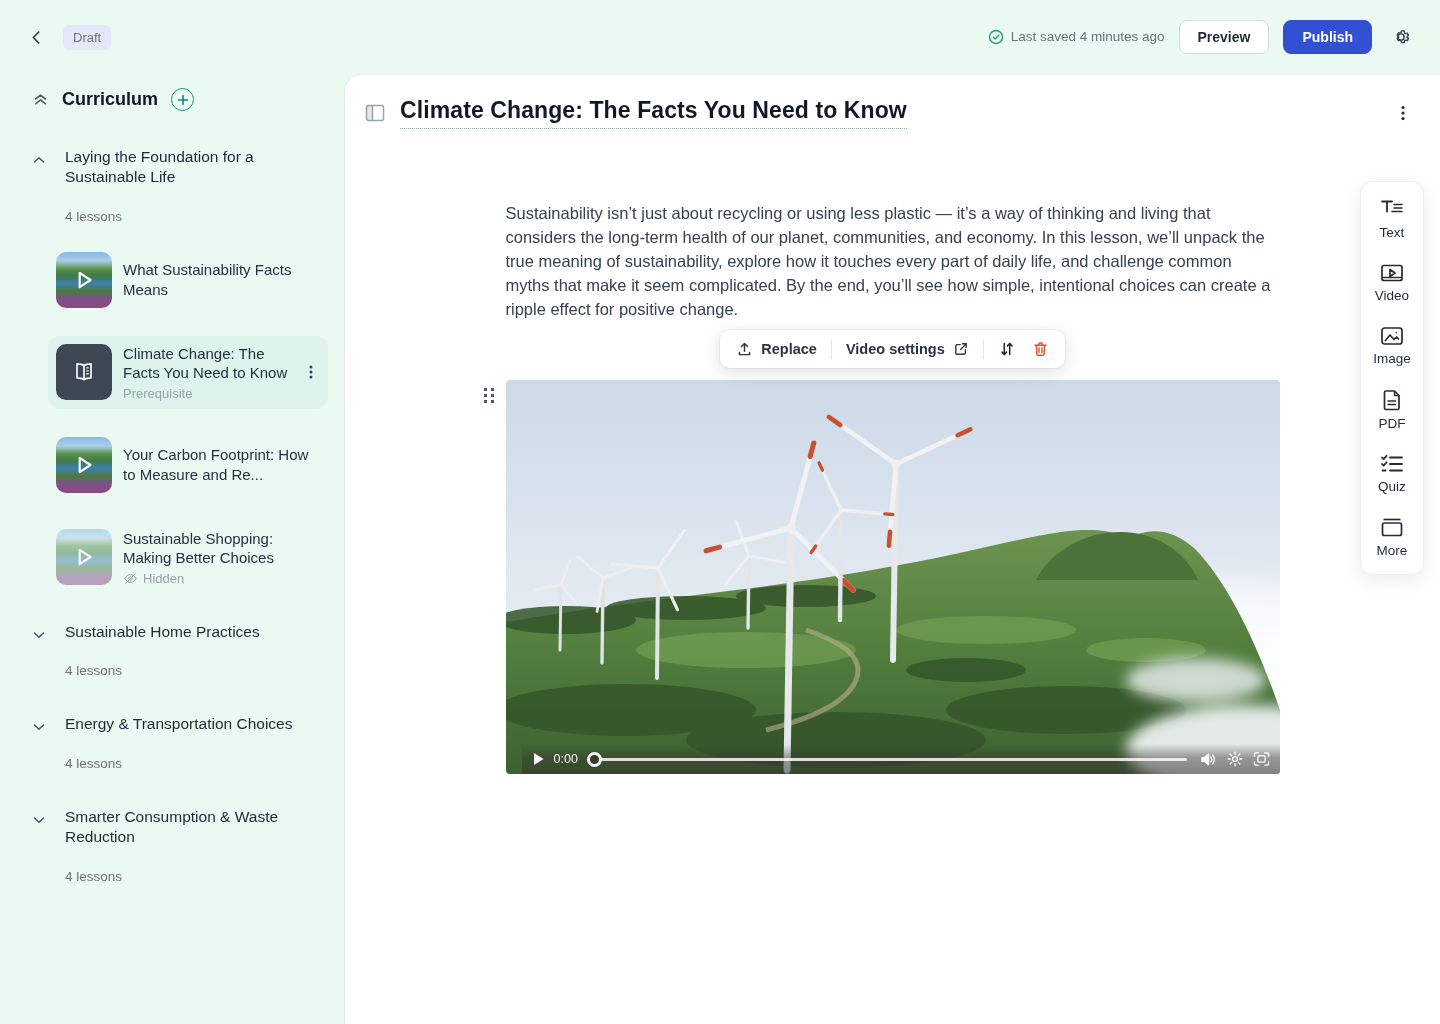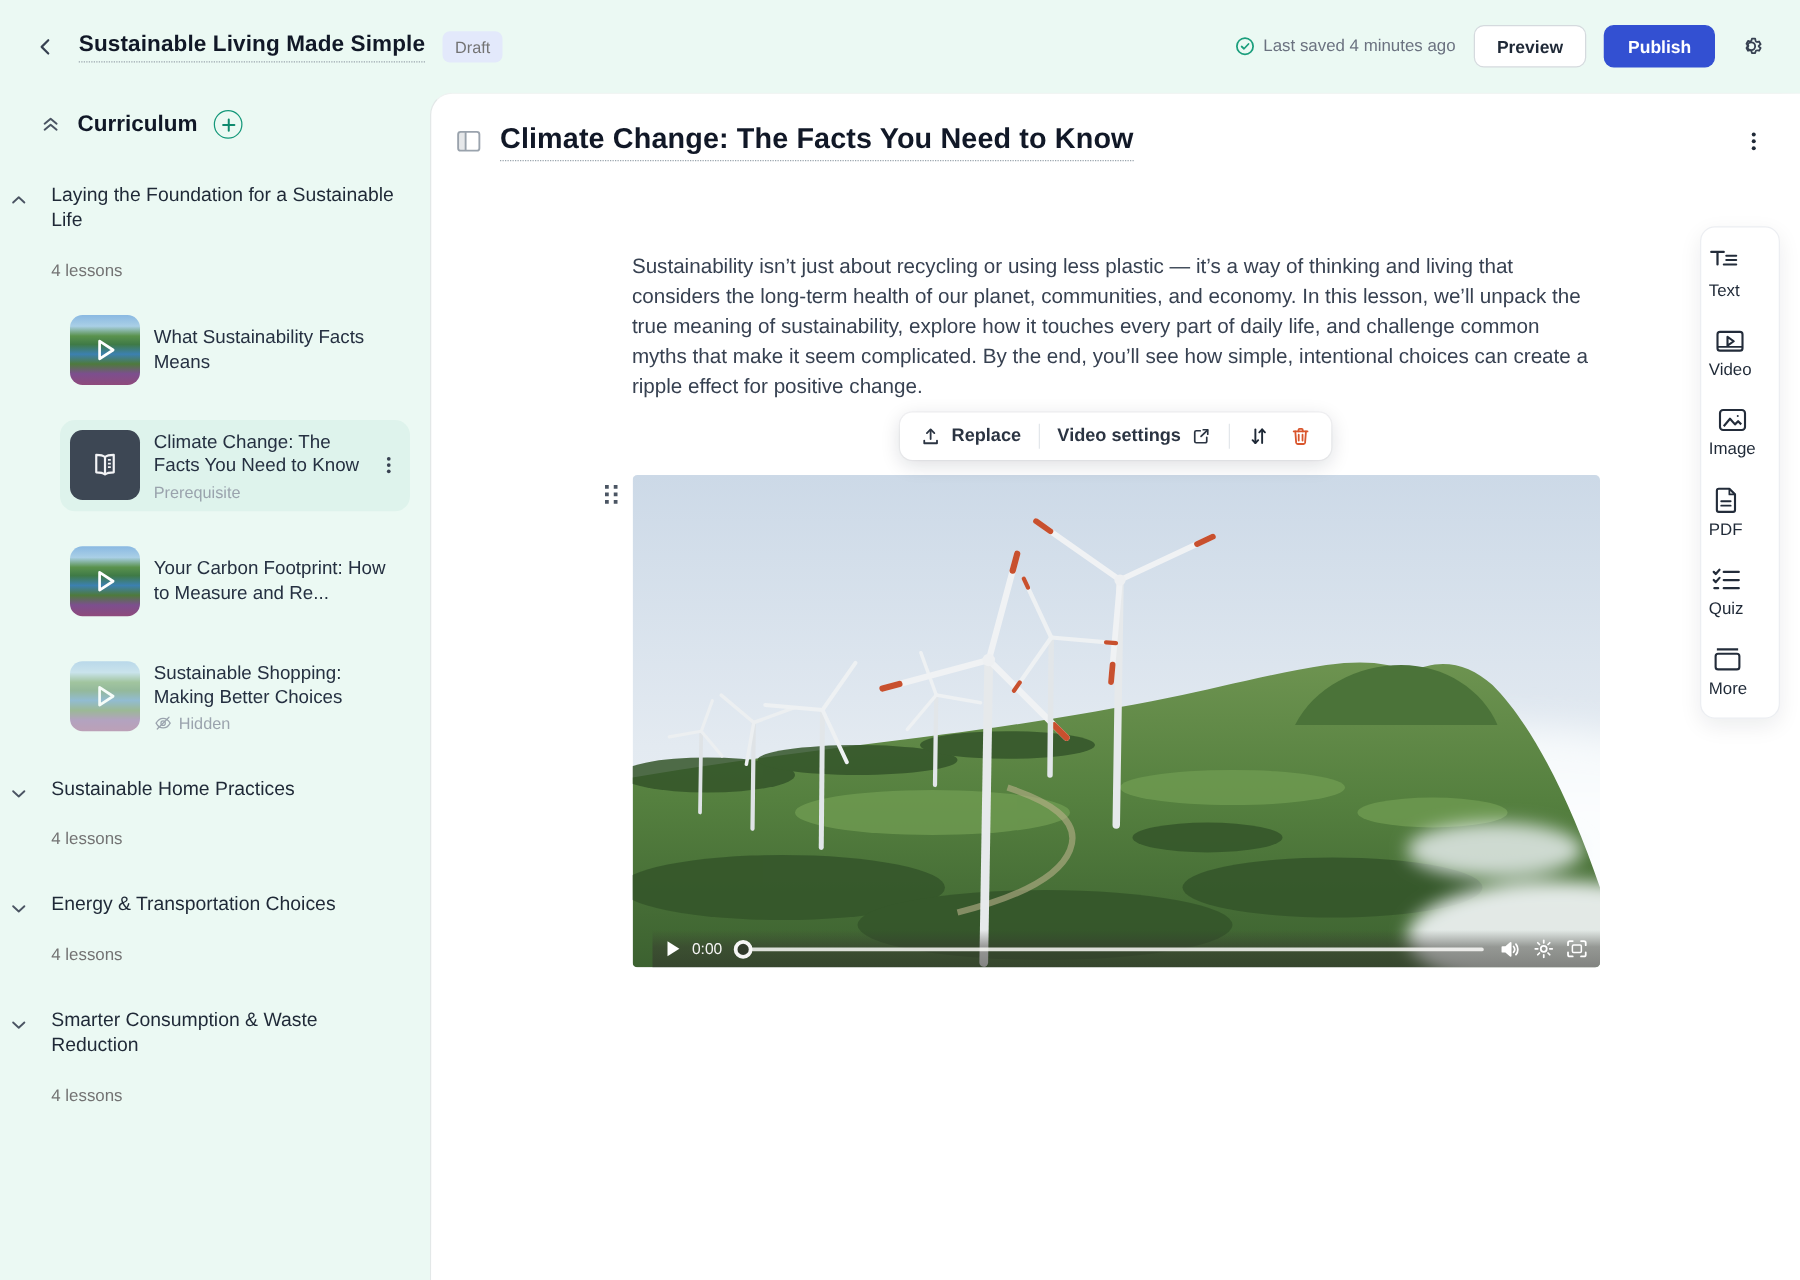--- a/index.html
+++ b/index.html
@@ -44,21 +44,21 @@
   .sidebar { width:344px; flex:0 0 344px; padding-top:14px; overflow:hidden; }
   .curriculum-head { display:flex; align-items:center; padding-left:30px; gap:11px; }
   .collapse-all { background:none; border:none; cursor:pointer; color:#4b5563; display:flex; padding:2px; }
   .curriculum-title { font-size:18px; font-weight:700; color:#111827; }
   .add-section-btn {
     width:23px; height:23px; border-radius:50%; border:1.5px solid #15987a;
     background:transparent; color:#0f8a6e; cursor:pointer;
     display:flex; align-items:center; justify-content:center; margin-left:2px;
   }
   .section { margin-top:36px; }
-  .section-head { display:flex; align-items:flex-start; cursor:pointer; padding-left:7px; }
+  .section-head { display:flex; align-items:flex-start; cursor:pointer; padding-left:31px; }
   .section-chevron { color:#4b5563; margin-top:5px; width:16px; flex:0 0 16px; display:flex; }
   .section-meta { margin-left:18px; padding-right:24px; }
   .section-title { font-size:15.5px; font-weight:500; color:#1f2937; line-height:1.32; }
   .section-count { font-size:13.5px; color:#737373; margin-top:21px; }
   .lesson-list { margin-top:20px; }
   .lesson-row {
     display:flex; align-items:center; gap:11px;
     margin:0 16px 20px 48px; padding:8px; border-radius:12px; cursor:pointer;
   }
   .lesson-row.selected { background:#def3ec; margin-left:48px; padding:8px; }
@@ -137,41 +137,40 @@
   }
   .vc-line { flex:1; height:2.5px; background:rgba(250,250,248,.85); border-radius:2px; margin-left:-2px; cursor:pointer; }
   .vc-right { display:flex; align-items:center; gap:10px; margin-left:4px; }
   .vc-icon { background:none; border:none; color:#fff; cursor:pointer; display:flex; padding:0; }
 
   
   .tools-panel {
     position:absolute; top:106px; right:16px; width:64px;
     background:#ffffff; border:1px solid #eceef2; border-radius:12px;
     box-shadow:0 6px 18px rgba(15,23,42,.08);
-    padding:16px 0 10px; display:flex; flex-direction:column; align-items:flex-start;
+    padding:16px 0 10px; display:flex; flex-direction:column; align-items:center;
     z-index:10;
   }
   .tool-item {
     background:none; border:none; cursor:pointer; font-family:inherit;
     display:flex; flex-direction:column; align-items:center; gap:5px;
     color:#232c3a; margin-bottom:23px; padding:0 6px;
   }
   .tool-item:last-child { margin-bottom:6px; }
   .tool-label { font-size:13.5px; font-weight:500; color:#1f2937; }
 </style>
 </head>
 <body>
 
 <header class="top-header">
   <button class="back-btn">
     <svg width="17" height="17" viewBox="0 0 16 16" fill="none" stroke="currentColor" stroke-width="1.6" stroke-linecap="round" stroke-linejoin="round">
         <path d="M10 3 L5 8 L10 13"></path>
       </svg>
   </button>
-  <span class="course-title">Sustainable Living Made Simple</span>
   <span class="draft-badge">Draft</span>
 
   <div class="header-right">
     <div class="saved-group">
       <span class="check">
         <svg width="16" height="16" viewBox="0 0 16 16" fill="none" stroke="currentColor" stroke-width="1.4">
             <circle cx="8" cy="8" r="6.5"></circle>
             <path d="M5.3 8.2 L7.2 10 L10.8 6.2" stroke-linecap="round" stroke-linejoin="round"></path>
           </svg>
       </span>

